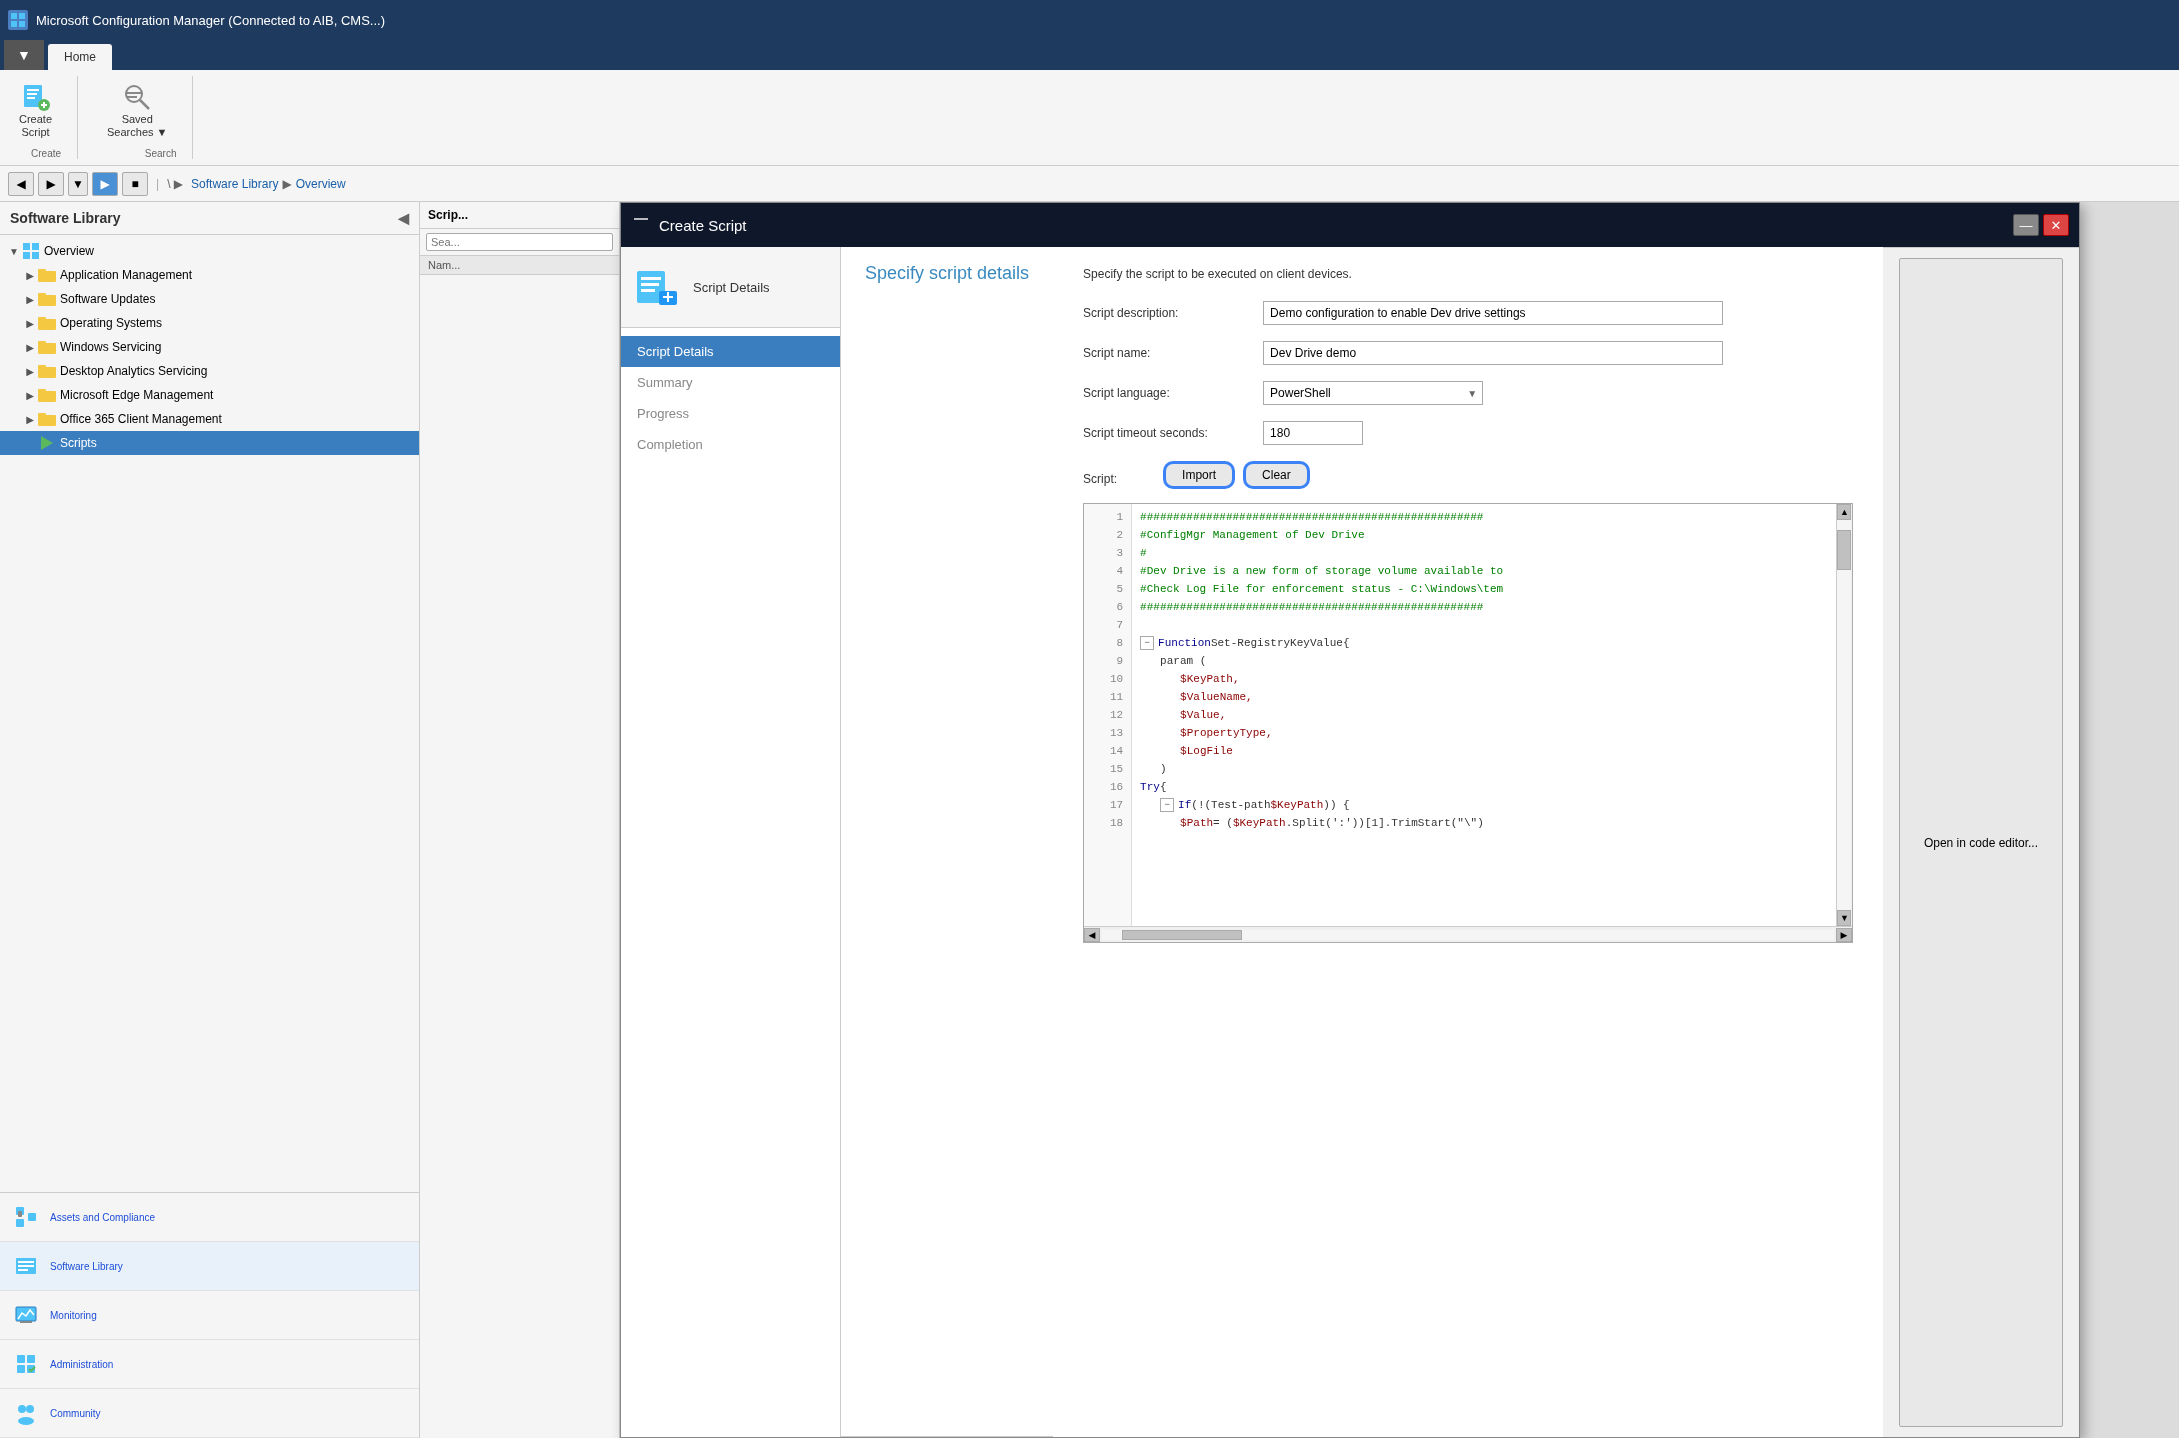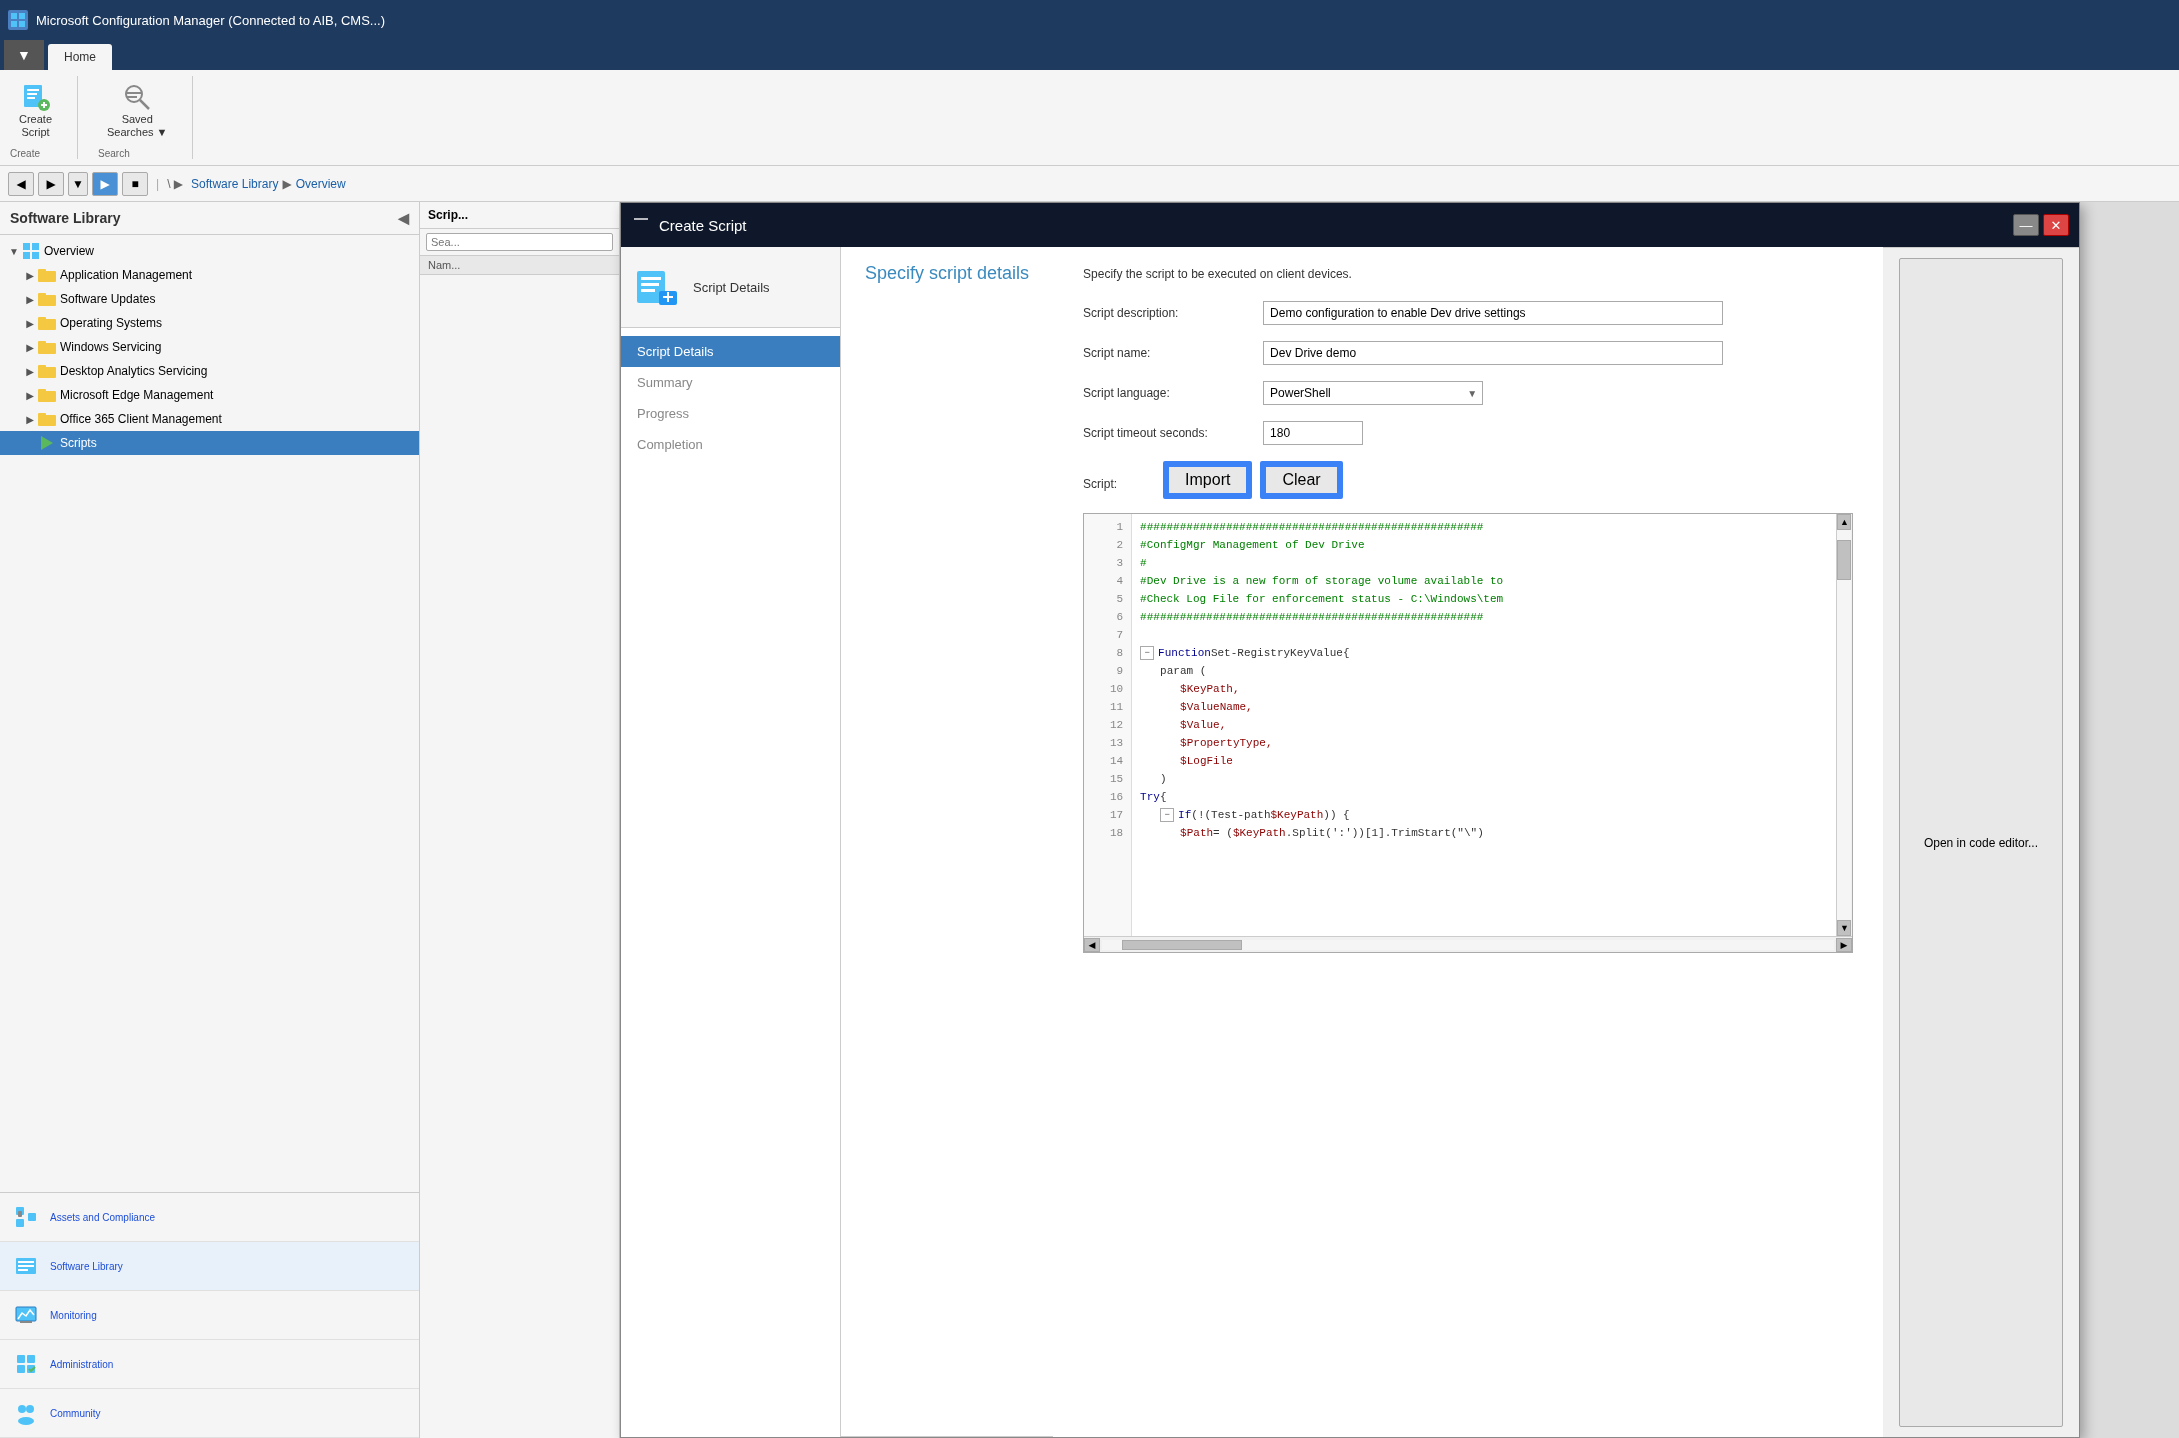--- a/index.html
+++ b/index.html
@@ -11,21 +11,21 @@
     
     .title-bar { height: 40px; background: #1e3a5f; display: flex; align-items: center; padding: 0 8px; color: white; font-size: 13px; flex-shrink: 0; }
     .title-bar-icon { width: 20px; height: 20px; background: #4a7fc1; border-radius: 2px; margin-right: 8px; display: flex; align-items: center; justify-content: center; color: white; font-size: 10px; }
 
     
     .ribbon { background: #f5f5f5; border-bottom: 1px solid #ccc; flex-shrink: 0; }
     .ribbon-tabs { display: flex; align-items: flex-end; background: #1e3a5f; padding: 0 4px; }
     .ribbon-tab { padding: 6px 16px; background: #3a6b9f; color: white; font-size: 12px; cursor: pointer; border-radius: 3px 3px 0 0; margin-right: 2px; }
     .ribbon-tab.active { background: #f5f5f5; color: #333; }
     .ribbon-content { display: flex; padding: 6px 10px; gap: 20px; align-items: flex-start; }
-    .ribbon-group { display: flex; flex-direction: column; align-items: flex-start; border-right: 1px solid #ccc; padding-right: 16px; }
+    .ribbon-group { display: flex; flex-direction: column; align-items: flex-end; border-right: 1px solid #ccc; padding-right: 16px; }
     .ribbon-group-items { display: flex; gap: 6px; align-items: flex-end; }
     .ribbon-group-label { font-size: 10px; color: #666; margin-top: 4px; }
     .ribbon-button { display: flex; flex-direction: column; align-items: center; padding: 4px 8px; cursor: pointer; border: 1px solid transparent; border-radius: 3px; min-width: 50px; }
     .ribbon-button .icon { width: 32px; height: 32px; display: flex; align-items: center; justify-content: center; }
     .ribbon-button .label { font-size: 11px; color: #333; text-align: center; line-height: 1.2; }
 
     
     .nav-bar { height: 36px; background: #f5f5f5; border-bottom: 1px solid #ccc; display: flex; align-items: center; padding: 0 8px; gap: 4px; flex-shrink: 0; }
     .nav-button { width: 26px; height: 24px; background: #e8e8e8; border: 1px solid #aaa; border-radius: 2px; display: flex; align-items: center; justify-content: center; cursor: pointer; font-size: 12px; }
     .nav-button.active { background: #4a90d4; color: white; }
@@ -91,21 +91,21 @@
     .form-label { width: 180px; font-size: 12px; color: #333; flex-shrink: 0; }
     .form-control { flex: 1; }
     .form-input { width: 100%; padding: 4px 6px; border: 1px solid #aaa; font-size: 12px; background: white; }
     .form-select { width: 220px; padding: 4px 6px; border: 1px solid #aaa; font-size: 12px; background: white; appearance: none; -webkit-appearance: none; }
     .form-select-wrapper { position: relative; width: 220px; }
     .form-select-wrapper::after { content: '▼'; position: absolute; right: 6px; top: 50%; transform: translateY(-50%); font-size: 10px; color: #666; pointer-events: none; }
     .form-number { width: 100px; padding: 4px 6px; border: 1px solid #aaa; font-size: 12px; background: white; }
 
     
     .script-buttons { display: flex; gap: 8px; margin-bottom: 8px; }
-    .script-button { padding: 4px 16px; background: #e8e8e8; border: 6px solid #3b82f6; font-size: 16px; cursor: pointer; border-radius: 2px; }
+    .script-button { padding: 4px 16px; background: #e8e8e8; border: 3px solid #3b82f6; font-size: 12px; cursor: pointer; border-radius: 10px; }
     .script-label-row { display: flex; align-items: center; margin-bottom: 6px; }
     .script-label { width: 80px; font-size: 12px; color: #333; flex-shrink: 0; }
 
     
     .code-editor-container { border: 1px solid #aaa; background: white; overflow: hidden; display: flex; flex-direction: column; height: 440px; }
     .code-editor { display: flex; flex: 1; overflow: auto; }
     .code-line-numbers { background: #f8f8f8; border-right: 1px solid #ddd; padding: 4px 0; min-width: 48px; text-align: right; }
     .line-num { padding: 0 8px; font-size: 11px; color: #888; font-family: 'Consolas', 'Courier New', monospace; line-height: 18px; }
     .code-content { flex: 1; padding: 4px 8px; overflow-x: auto; }
     .code-line { font-size: 11px; font-family: 'Consolas', 'Courier New', monospace; line-height: 18px; white-space: nowrap; display: flex; align-items: center; }

